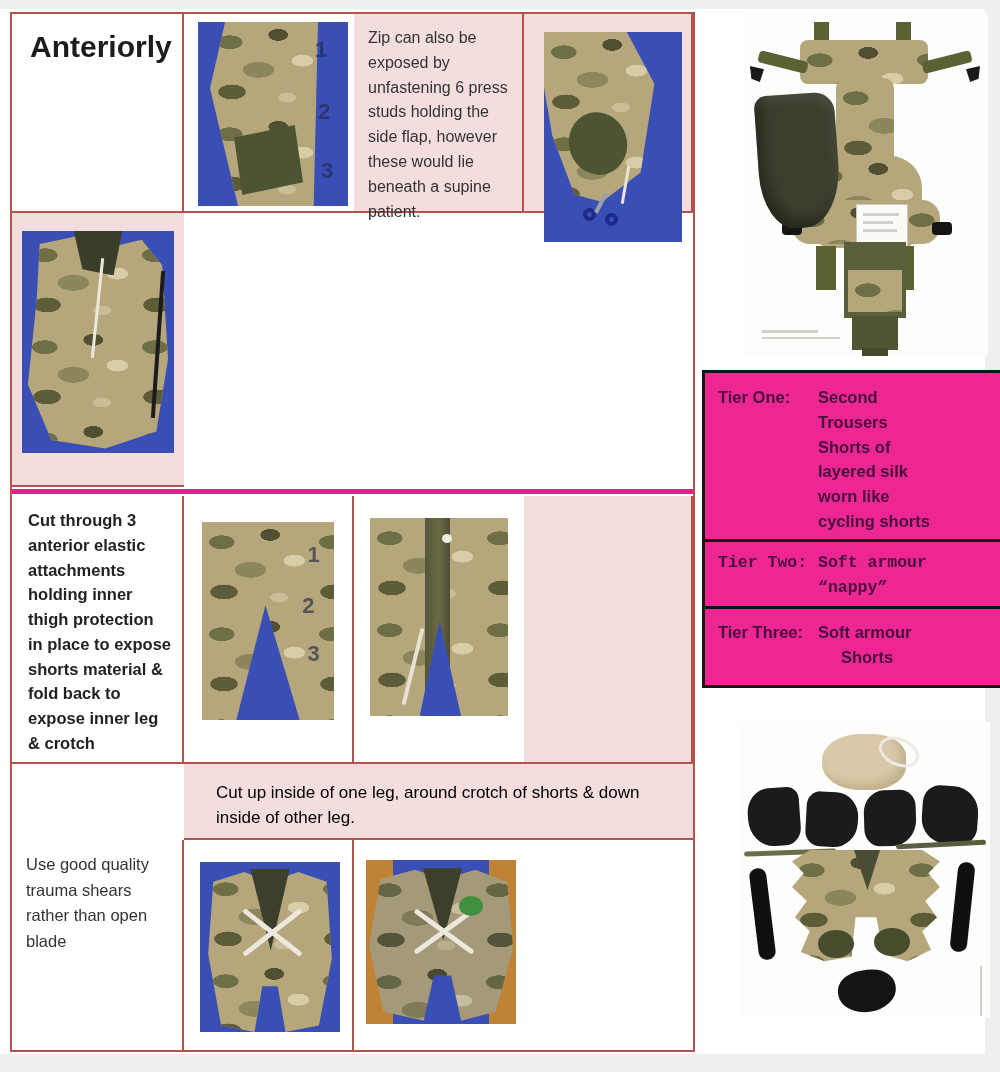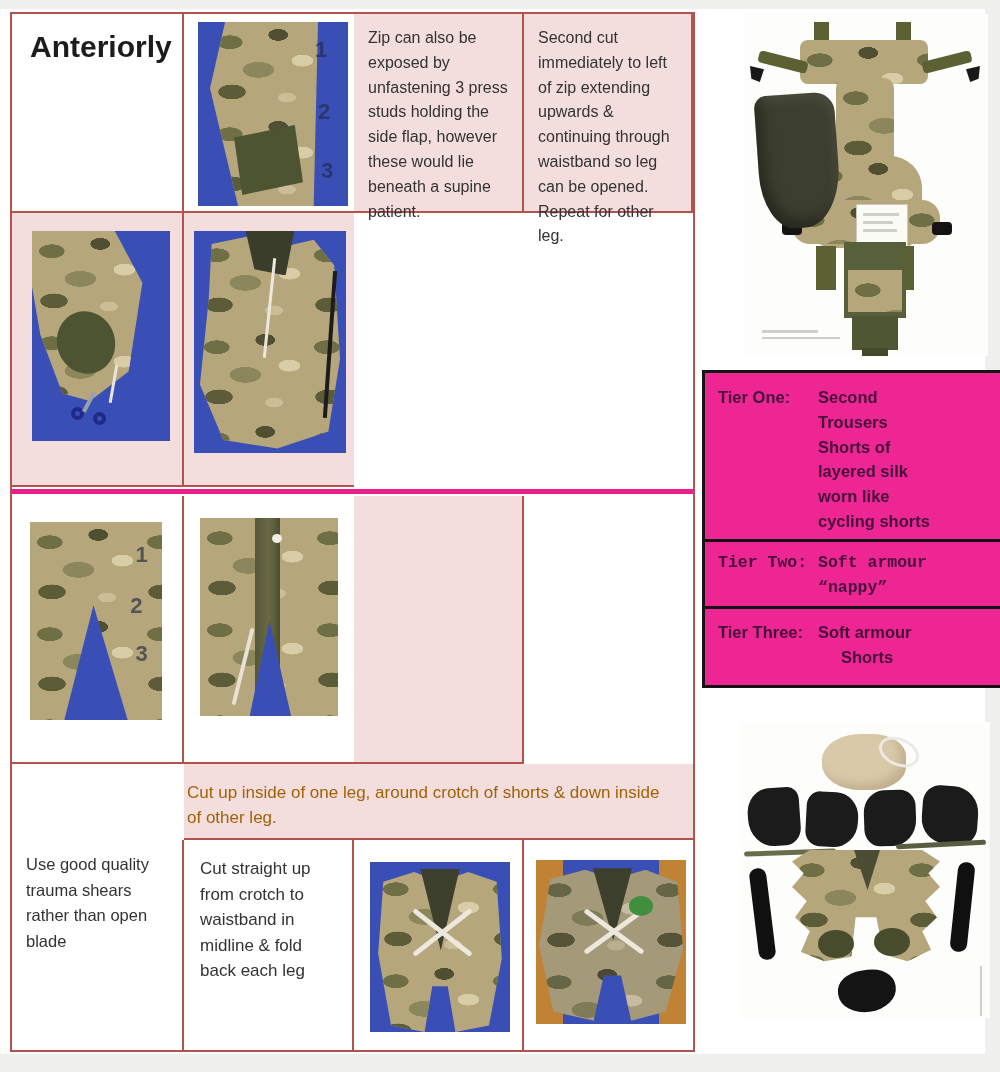--- a/index.html
+++ b/index.html
@@ -18,21 +18,21 @@
   .pink { background:#f3dedd; }
   .span23 { grid-column:2/4; }
   .span24 { grid-column:2/5; }
 
   .h1 { font-size:30px; font-weight:bold; padding:16px 6px 0 18px; color:#1c1c1c; }
   .h2 { font-size:28px; font-weight:bold; padding:12px 4px 0 16px; color:#1c1c1c; white-space:pre-line; line-height:1.6; }
   .b17 { font-size:17.5px; font-weight:bold; line-height:1.5; padding:36px 14px 0 22px; color:#222; }
   .b16 { font-size:16.5px; font-weight:bold; line-height:1.5; padding:12px 10px 0 16px; color:#222; }
   .t16 { font-size:16px; line-height:1.55; padding:12px 14px 0 14px; color:#333; }
   .t17 { font-size:17px; line-height:1.5; padding:16px 12px 0 16px; color:#333; }
-  .t17b { font-size:17px; line-height:1.45; padding:17px 26px 0 3px; color:#a16207; }
+  .t17b { font-size:17px; line-height:1.45; padding:17px 26px 0 32px; color:#000000; }
 
   .divider { grid-column:1/5; background:#ffffff; border-bottom:none; }
   .divider .bar { margin-top:2px; height:5px; background:#ea1f8c; }
 
   
   .photo { position:absolute; background:#3a4fb5; overflow:hidden; }
   .camo { background-color:#b5a67c;
     background-image:
       radial-gradient(ellipse 26px 14px at 18% 22%, #6e6f45 48%, transparent 50%),
       radial-gradient(ellipse 20px 12px at 62% 14%, #514f31 48%, transparent 50%),
@@ -70,22 +70,21 @@
   <div class="c no-r">
     <div class="photo" style="left:14px;top:8px;width:150px;height:184px;">
       <div class="abs camo" style="left:8%;top:0;width:72%;height:100%;clip-path:polygon(14% 0,100% 0,96% 100%,26% 100%,0 36%);"></div>
       <div class="abs" style="left:24%;top:56%;width:46%;height:38%;background:#4d5431;clip-path:polygon(0 18%,88% 0,100% 82%,12% 100%);"></div>
       <span class="num" style="left:78%;top:8%;">1</span>
       <span class="num" style="left:80%;top:42%;">2</span>
       <span class="num" style="left:82%;top:74%;">3</span>
     </div>
   </div>
 
-  <div class="c pink t16">Zip can also be exposed by unfastening 3 press studs holding the side flap, however these would lie beneath a supine patient.</div>
-  <div class="c pink t16">Second cut immediately to left of zip extending upwards &amp; continuing through waistband so leg can be opened. Repeat for other leg.</div>
+  <div class="c pink t16">Zip can also be exposed by unfastening 6 press studs holding the side flap, however these would lie beneath a supine patient.</div>
   <div class="c pink">
     <div class="photo" style="left:20px;top:18px;width:138px;height:210px;">
       <div class="abs camo" style="left:0;top:0;width:100%;height:88%;clip-path:polygon(0 0,60% 0,80% 28%,70% 76%,42% 92%,22% 88%,6% 56%,0 30%);"></div>
       <div class="abs" style="left:18%;top:38%;width:42%;height:30%;background:#4d5431;border-radius:50%;transform:rotate(-18deg);"></div>
       <div class="abs" style="left:58%;top:64%;width:3px;height:18%;background:#e9e5da;transform:rotate(10deg);"></div>
       <div class="abs" style="left:28%;top:84%;width:13px;height:13px;border:4px solid #1d2a8a;border-radius:50%;"></div>
       <div class="abs" style="left:44%;top:86%;width:13px;height:13px;border:4px solid #1d2a8a;border-radius:50%;"></div>
       <div class="abs" style="left:40%;top:76%;width:4px;height:22px;background:#9aa0a8;transform:rotate(28deg);"></div>
     </div>
   </div>
@@ -95,20 +94,21 @@
       <div class="abs" style="left:34%;top:0;width:32%;height:20%;background:#3a3d2a;clip-path:polygon(0 0,100% 0,82% 100%,18% 86%);"></div>
       <div class="abs" style="left:49%;top:12%;width:3px;height:45%;background:#ece8dd;transform:rotate(6deg);"></div>
       <div class="abs" style="left:88%;top:18%;width:4px;height:66%;background:#1c1c1c;transform:rotate(4deg);"></div>
     </div>
   </div>
 
   <div class="c divider no-r">
       <div class="bar"></div>
     </div>
 
+  <div class="c b16">Cut through 3 anterior elastic attachments holding inner thigh protection in place to expose shorts material &amp; fold back to expose inner leg &amp; crotch</div>
   <div class="c">
     <div class="photo" style="left:18px;top:26px;width:132px;height:198px;">
       <div class="abs camo" style="left:0;top:0;width:100%;height:100%;"></div>
       <div class="abs" style="left:26%;top:42%;width:48%;height:58%;background:#3a4fb5;clip-path:polygon(46% 0,100% 100%,0 100%);"></div>
       <span class="num numgray" style="left:80%;top:10%;">1</span>
       <span class="num numgray" style="left:76%;top:36%;">2</span>
       <span class="num numgray" style="left:80%;top:60%;">3</span>
     </div>
   </div>
   <div class="c no-r">
@@ -118,21 +118,20 @@
       <div class="abs" style="left:36%;top:52%;width:30%;height:48%;background:#3a4fb5;clip-path:polygon(48% 0,100% 100%,0 100%);"></div>
       <div class="abs" style="left:30%;top:55%;width:4px;height:40%;background:#e7e2d4;border-radius:3px;transform:rotate(14deg);"></div>
       <div class="abs" style="left:52%;top:8%;width:10px;height:9px;background:#efece2;border-radius:50%;"></div>
     </div>
   </div>
 
   <div class="c pink"></div>
   <div class="c pink span24 no-r t17b">Cut up inside of one leg, around crotch of shorts &amp; down inside of other leg.</div>
 
   <div class="c no-b t16" style="font-size:16.5px;">Use good quality trauma shears rather than open blade</div>
-  <div class="c no-b t17">Cut straight up from crotch to waistband in midline &amp; fold back each leg</div>
   <div class="c no-b">
     <div class="photo" style="left:16px;top:22px;width:140px;height:170px;">
       <div class="abs camo" style="left:4%;top:4%;width:92%;height:96%;clip-path:polygon(6% 8%,30% 2%,50% 8%,72% 2%,94% 8%,98% 55%,88% 96%,62% 100%,56% 72%,44% 72%,38% 100%,12% 96%,2% 52%);"></div>
       <div class="abs" style="left:36%;top:4%;width:28%;height:48%;background:#3c3f2b;clip-path:polygon(0 0,100% 0,52% 100%);"></div>
       <div class="abs" style="left:26%;top:40%;width:52%;height:5px;background:#ece8dd;transform:rotate(38deg);border-radius:3px;"></div>
       <div class="abs" style="left:26%;top:40%;width:52%;height:5px;background:#ece8dd;transform:rotate(-38deg);border-radius:3px;"></div>
     </div>
   </div>
   <div class="c no-r no-b">
     <div class="photo" style="left:12px;top:20px;width:150px;height:164px;background:#c08335;">

